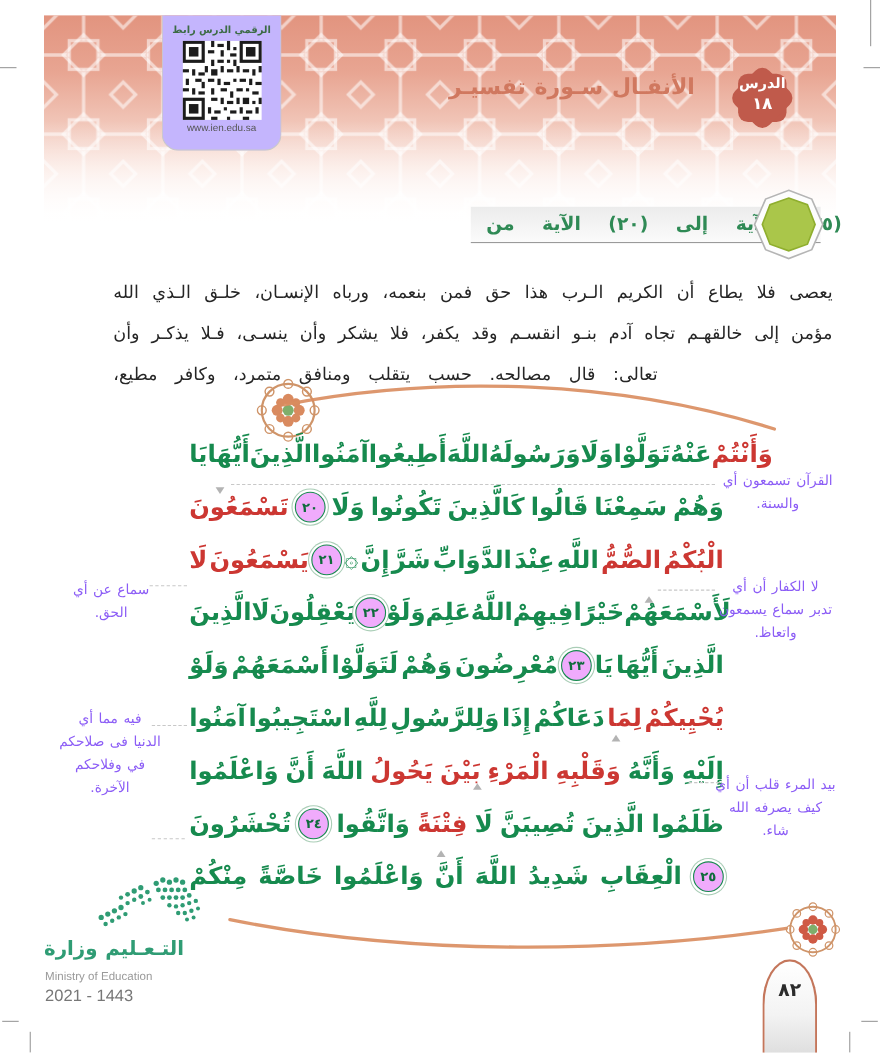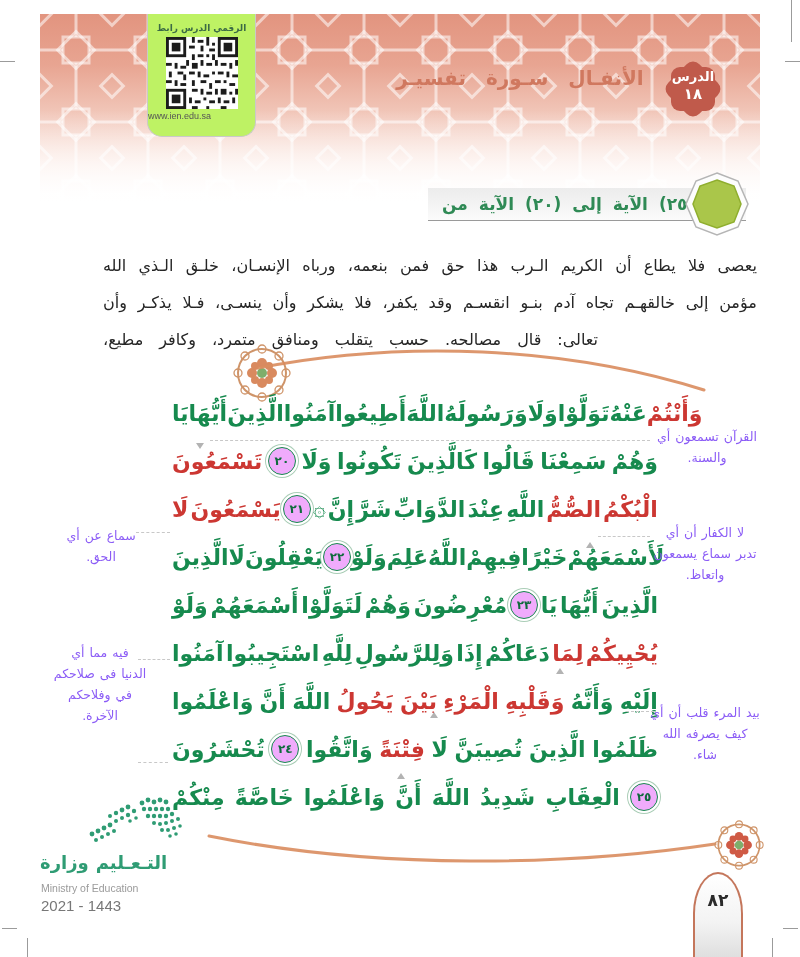--- a/index.html
+++ b/index.html
@@ -7,37 +7,37 @@
         font-family:"DejaVu Sans",sans-serif;}
   
   .mark{position:absolute;background:#9b9b9b;}
   
   .band{position:absolute;left:40px;top:14px;width:720px;height:198px;
         background:linear-gradient(180deg,#e2947f 0%,#e8a592 26%,#f2c9bc 52%,#fbe9e3 76%,#ffffff 100%);}
   .band svg{position:absolute;inset:0;}
   .band-fade{position:absolute;left:40px;top:110px;width:720px;height:104px;
         background:linear-gradient(180deg,rgba(255,255,255,0),#ffffff 88%);}
   
-  .qr-tab{position:absolute;left:147px;top:14px;width:107px;height:122px;background:#bef264;
-        border:1px solid #c9c9c9;border-top:none;border-radius:0 0 15px 15px;z-index:5;}
+  .qr-tab{position:absolute;left:147px;top:14px;width:107px;height:122px;background:#c4b5fd;
+        border:1px solid #c9c9c9;border-top:none;border-radius:0 0 15px 15px;text-align:center;z-index:5;}
   .qr-label{margin-top:9px;font-size:9px;font-weight:bold;color:#3c6b45;display:flex;justify-content:center;gap:3px;direction:ltr;}
   .qr-box{margin:4px auto 2px;width:72px;height:72px;}
   .qr-url{font-size:9px;color:#555;font-family:"Liberation Sans",sans-serif;}
   
   .lesson-badge{position:absolute;left:659px;top:55px;width:68px;height:68px;z-index:4;}
   .lesson-badge .txt{position:absolute;left:0;top:0;width:100%;text-align:center;color:#fff;}
   .lesson-word{margin-top:14px;font-size:13px;font-weight:bold;}
   .lesson-num{font-size:15px;font-weight:bold;margin-top:1px;}
   
-  .page-title{position:absolute;left:370px;top:66px;width:300px;display:flex;justify-content:center;gap:20px;
+  .page-title{position:absolute;left:370px;top:66px;width:300px;display:flex;justify-content:center;gap:8px;
         direction:ltr;font-size:20px;font-weight:bold;color:#d0785f;z-index:4;}
   
   .sec-bar{position:absolute;left:428px;top:188px;width:318px;height:33px;
         background:linear-gradient(180deg,#ececec,#fbfbfb);border-bottom:1.5px solid #9a9a9a;
-        display:flex;align-items:center;gap:11px;direction:ltr;padding-left:14px;box-sizing:border-box;
+        display:flex;align-items:center;gap:25px;direction:ltr;padding-left:14px;box-sizing:border-box;
         font-size:17px;font-weight:bold;color:#2f8a55;z-index:2;}
   .sec-icon{position:absolute;left:684px;top:171px;width:66px;height:66px;z-index:3;}
   
   .intro{position:absolute;left:103px;top:247px;width:654px;color:#262626;font-size:16px;}
   .iline{display:flex;justify-content:space-between;direction:ltr;height:37px;align-items:center;}
   .iline.last{justify-content:flex-start;gap:16px;}
   
   .w{display:inline-block;direction:rtl;unicode-bidi:isolate;white-space:nowrap;}
   
   .quran{position:absolute;left:172px;top:391px;width:486px;height:428px;

